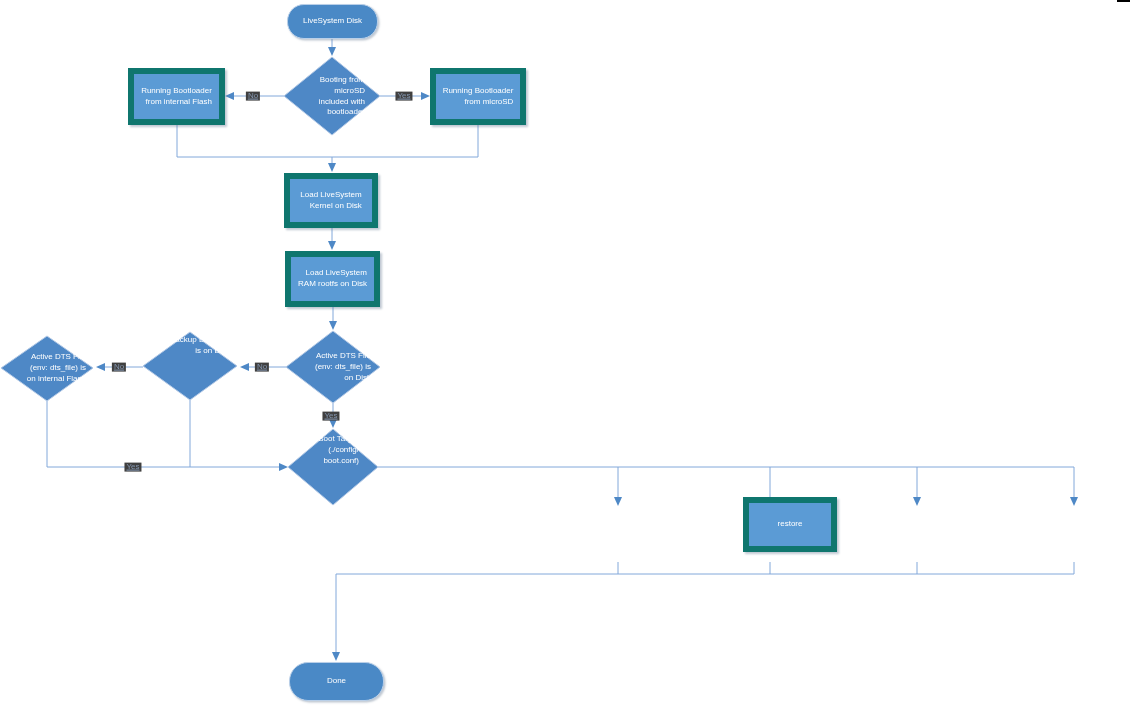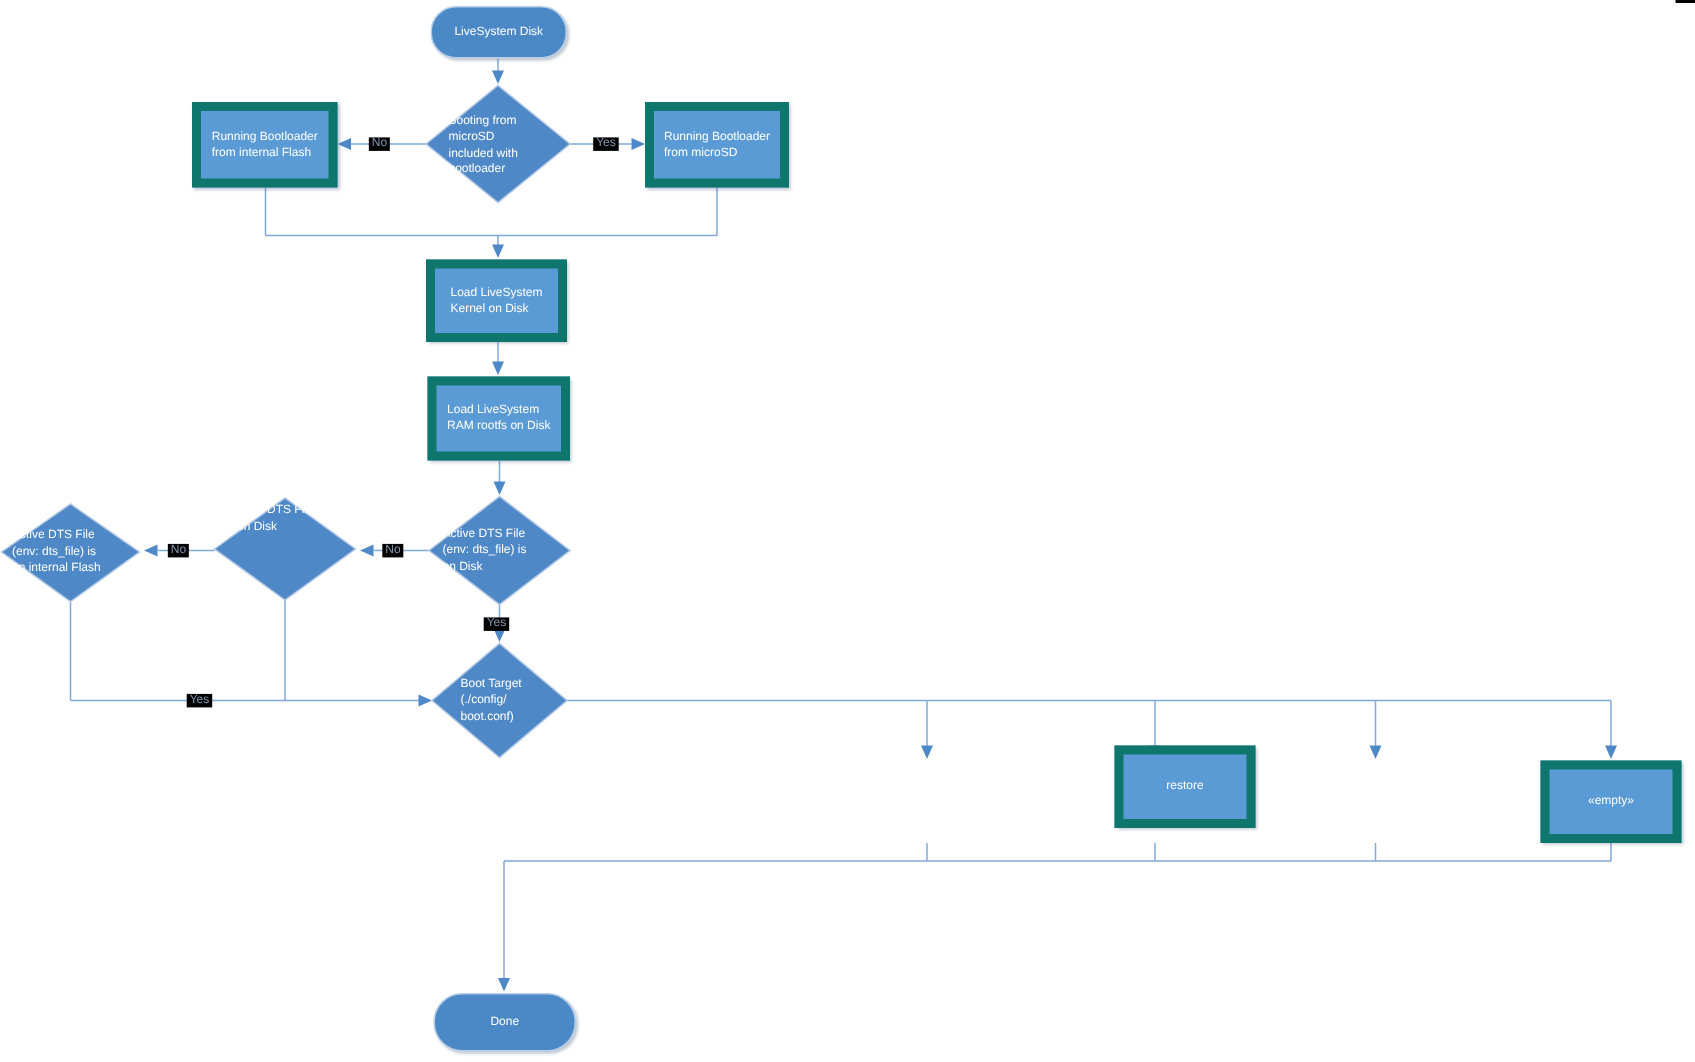--- a/index.html
+++ b/index.html
@@ -9,50 +9,51 @@
     background:#ffffff;
     font-family:"Liberation Sans", sans-serif;
     overflow:hidden;
   }
   #wires{position:absolute;left:0;top:0;}
   .node{
     position:absolute;
     display:flex;align-items:center;justify-content:center;
     color:#ffffff;
     font-size:8px;line-height:1.35;
-    text-align:left;
+    text-align:right;
     white-space:pre-line;
     box-sizing:border-box;
   }
   .process{
     background:#5B9BD5;
     border:6px solid #0f766e;
     box-shadow:1.5px 1.5px 2px rgba(100,120,145,.40);
   }
   .terminator{
     background:#4A89C6;
     border:1px solid #b9cfe8;
     box-shadow:1.5px 1.5px 2px rgba(100,120,145,.40);
   }
   .dtext{
     position:absolute;
     transform:translate(-50%,-50%);
     color:#ffffff;
     font-size:8px;line-height:1.35;
-    text-align:left;
+    text-align:right;
     white-space:pre-line;
     pointer-events:none;
   }
   .elabel{
     position:absolute;
     transform:translate(-50%,-50%);
     color:#8496B0;
-    background:#000000;
+    background:#404040;
     font-size:8px;line-height:1.1;
     padding:0 2px;
+    text-decoration:underline;
   }
   .artifact{position:absolute;background:#000;}
 </style>
 </head>
 <body>
 
 <div id="stage">
 
   <svg id="wires" width="1130" height="708" viewBox="0 0 1130 708">
     <g stroke="#82A8DA" stroke-width="1" fill="none">
@@ -120,41 +121,40 @@
   <div class="node process" style="left:284px;top:173px;width:94px;height:55px;">Load LiveSystem
 Kernel on Disk</div>
 
   <div class="node process" style="left:285px;top:251px;width:95px;height:56px;">Load LiveSystem
 RAM rootfs on Disk</div>
 
 
   <div class="node process" style="left:723px;top:497px;width:94px;height:55px;margin-left:20px;">restore</div>
 
 
-  <div class="node process" style="left:1027px;top:507px;width:94px;height:55px;">«empty»</div>
 
   <div class="node terminator" style="left:289px;top:662px;width:95px;height:39px;border-radius:19px;">Done</div>
 
   <div class="dtext" style="left:332px;top:97px;width:66px;">Booting from
 microSD
 included with
 bootloader</div>
 
   <div class="dtext" style="left:333px;top:367px;width:76px;">Active DTS File
 (env: dts_file) is
 on Disk</div>
 
   <div class="dtext" style="left:190px;top:346px;width:80px;">backup DTS File
 is on Disk</div>
 
   <div class="dtext" style="left:47px;top:368px;width:78px;">Active DTS File
 (env: dts_file) is
 on internal Flash</div>
 
-  <div class="dtext" style="left:333px;top:467px;width:52px;">Boot Target
+  <div class="dtext" style="left:333px;top:450px;width:52px;">Boot Target
 (./config/
 boot.conf)</div>
 
   <span class="elabel" style="left:253px;top:96px;">No</span>
   <span class="elabel" style="left:404px;top:96px;">Yes</span>
   <span class="elabel" style="left:262px;top:367px;">No</span>
   <span class="elabel" style="left:119px;top:367px;">No</span>
   <span class="elabel" style="left:331px;top:416px;">Yes</span>
   <span class="elabel" style="left:133px;top:467px;">Yes</span>
 

